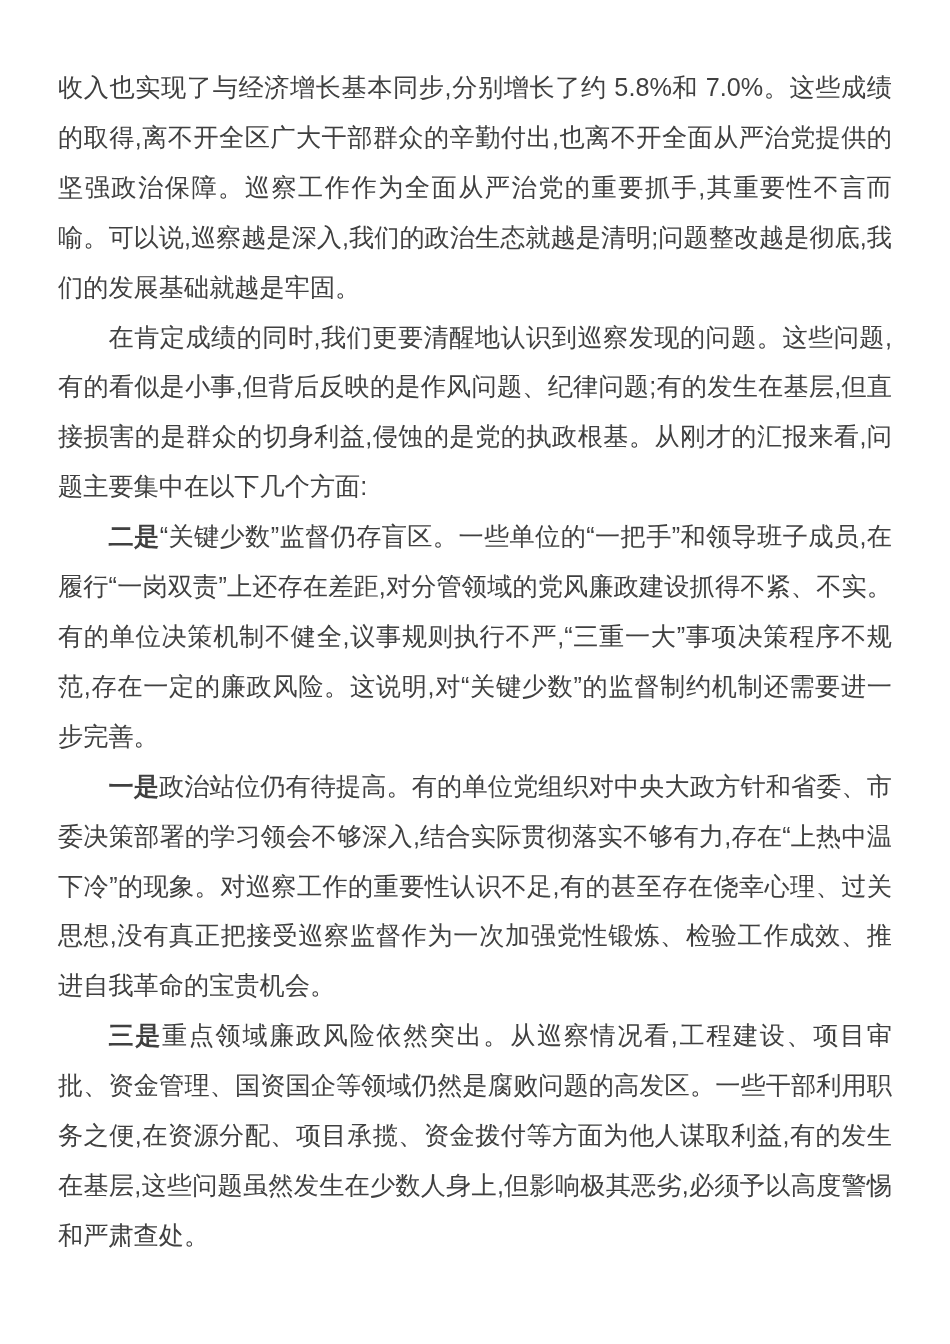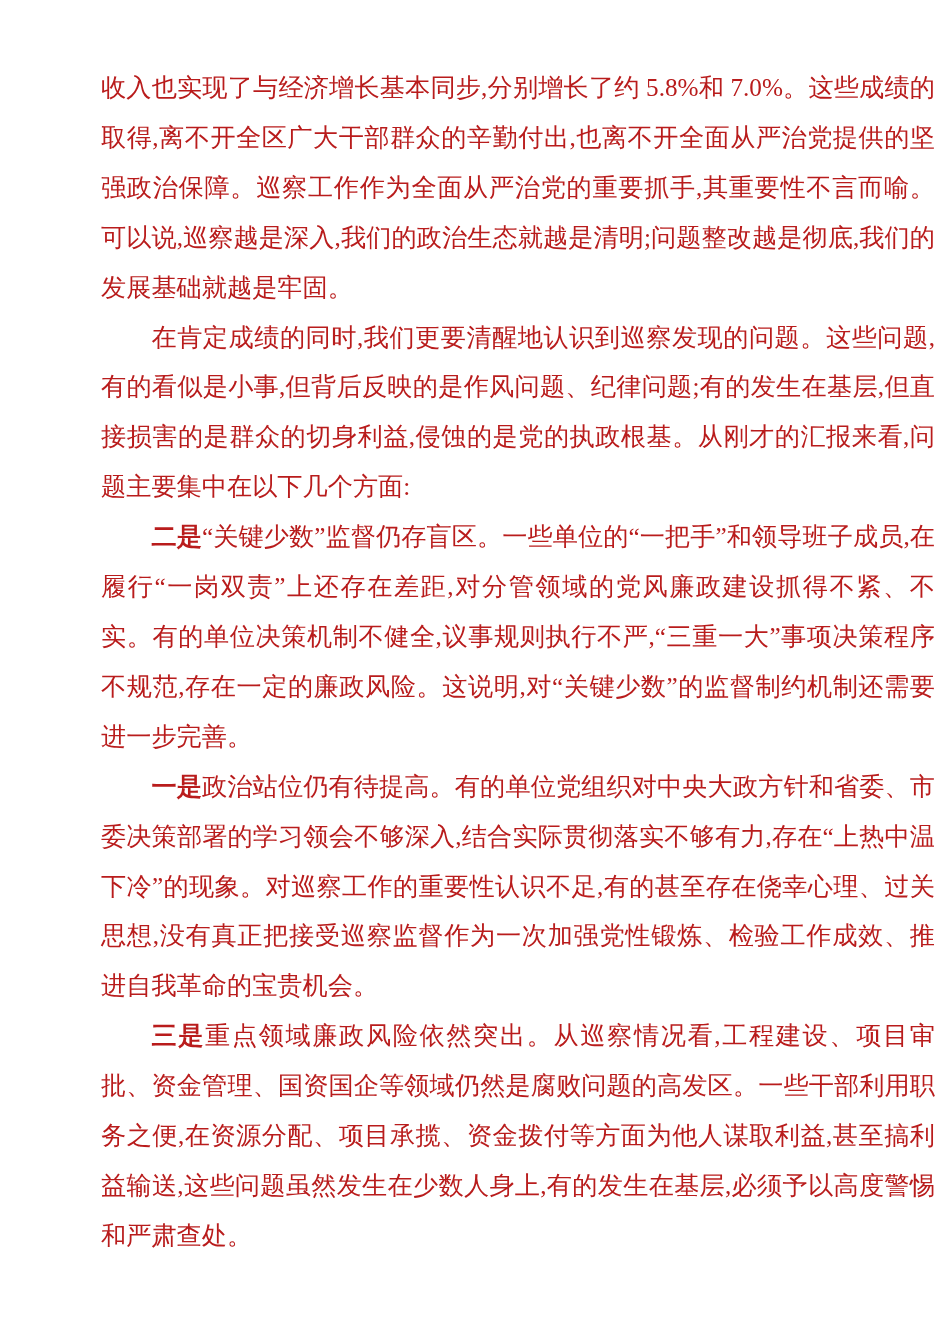--- a/index.html
+++ b/index.html
@@ -11,26 +11,25 @@
       width: 950px;
       height: 1344px;
       position: relative;
       overflow: hidden;
     }
     .page {
       position: absolute;
       left: 58px;
       top: 63px;
       width: 834px;
-      color: #b91c1c;
-      font-family: Liberation Serif, serif;
+      color: #404040;
+      font-family: Liberation Sans, sans-serif;
       font-size: 25.2px;
       line-height: 49.9px;
       letter-spacing: 0;
-      margin-left: 43px;
     }
     .para {
       margin: 0;
       padding: 0;
       text-indent: 50.5px;
       text-align: justify;
       text-align-last: left;
       word-break: break-all;
     }
     .para.first {
@@ -41,14 +40,14 @@
     }
   </style>
 </head>
 <body>
 
 <div class="page">
   <p class="para first"><span class="lead"></span><span>收入也实现了与经济增长基本同步,分别增长了约 5.8%和 7.0%。这些成绩的取得,离不开全区广大干部群众的辛勤付出,也离不开全面从严治党提供的坚强政治保障。巡察工作作为全面从严治党的重要抓手,其重要性不言而喻。可以说,巡察越是深入,我们的政治生态就越是清明;问题整改越是彻底,我们的发展基础就越是牢固。</span></p>
   <p class="para"><span class="lead"></span><span>在肯定成绩的同时,我们更要清醒地认识到巡察发现的问题。这些问题,有的看似是小事,但背后反映的是作风问题、纪律问题;有的发生在基层,但直接损害的是群众的切身利益,侵蚀的是党的执政根基。从刚才的汇报来看,问题主要集中在以下几个方面:</span></p>
   <p class="para"><span class="lead">二是</span><span>“关键少数”监督仍存盲区。一些单位的“一把手”和领导班子成员,在履行“一岗双责”上还存在差距,对分管领域的党风廉政建设抓得不紧、不实。有的单位决策机制不健全,议事规则执行不严,“三重一大”事项决策程序不规范,存在一定的廉政风险。这说明,对“关键少数”的监督制约机制还需要进一步完善。</span></p>
   <p class="para"><span class="lead">一是</span><span>政治站位仍有待提高。有的单位党组织对中央大政方针和省委、市委决策部署的学习领会不够深入,结合实际贯彻落实不够有力,存在“上热中温下冷”的现象。对巡察工作的重要性认识不足,有的甚至存在侥幸心理、过关思想,没有真正把接受巡察监督作为一次加强党性锻炼、检验工作成效、推进自我革命的宝贵机会。</span></p>
-  <p class="para"><span class="lead">三是</span><span>重点领域廉政风险依然突出。从巡察情况看,工程建设、项目审批、资金管理、国资国企等领域仍然是腐败问题的高发区。一些干部利用职务之便,在资源分配、项目承揽、资金拨付等方面为他人谋取利益,甚至搞利益输送,这些问题虽然发生在少数人身上,有的发生在基层,必须予以高度警惕和严肃查处。</span></p>
+  <p class="para"><span class="lead">三是</span><span>重点领域廉政风险依然突出。从巡察情况看,工程建设、项目审批、资金管理、国资国企等领域仍然是腐败问题的高发区。一些干部利用职务之便,在资源分配、项目承揽、资金拨付等方面为他人谋取利益,有的发生在基层,这些问题虽然发生在少数人身上,但影响极其恶劣,必须予以高度警惕和严肃查处。</span></p>
 </div>
 
 </body></html>

